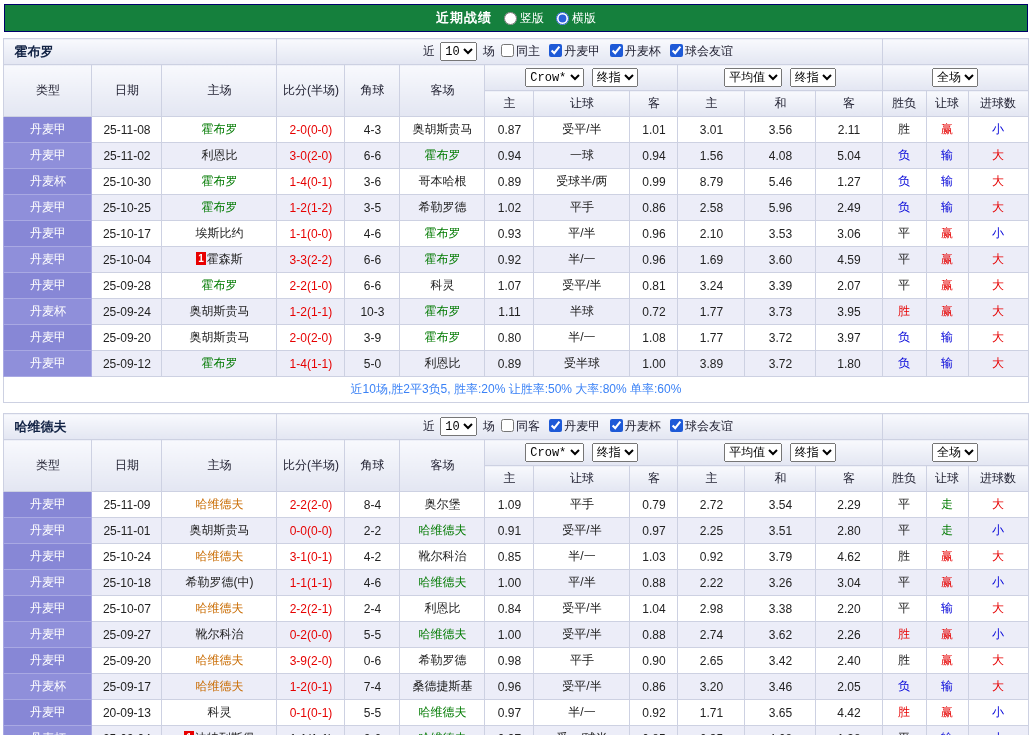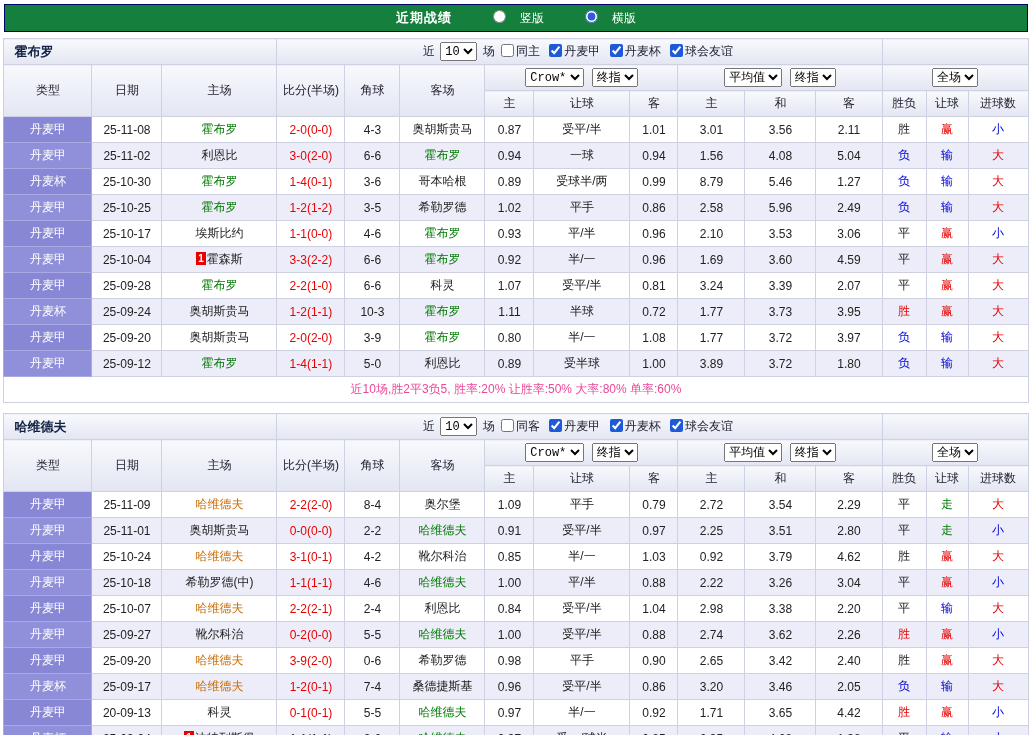--- a/index.html
+++ b/index.html
@@ -1,31 +1,31 @@
 <!DOCTYPE html>
 <html><head>
 <meta charset="utf-8">
 <style>
   html,body{margin:0;padding:0;background:#fff;}
   body{width:1032px;font-family:"Liberation Sans","DejaVu Sans",sans-serif;font-size:12px;color:#222;}
   .topbar{width:1022px;margin:4px auto 6px;background:#15803d;border:1px solid #00006a;color:#fff;height:26px;display:flex;align-items:center;justify-content:center;gap:12px;font-size:13px;}
   .topbar .title{font-weight:bold;letter-spacing:1px;}
-  .topbar label{display:flex;gap:14px;cursor:pointer;font-size:12px;font-weight:normal;margin-left:29px;}
+  .topbar label{display:flex;align-items:center;gap:3px;cursor:pointer;font-size:12px;font-weight:normal;}
   .topbar input{accent-color:#2a5fd9;margin:0;width:13px;height:13px;}
   table.stats{width:1024px;margin:0 auto 10px;border-collapse:collapse;table-layout:fixed;border:1px solid #8f96b8;}
   .stats th,.stats td{border:1px solid #cdd1e2;text-align:center;padding:0 1px;height:25px;overflow:hidden;white-space:nowrap;font-weight:normal;}
   .stats thead th{background:linear-gradient(#f8f9fd,#e3e6f2);color:#223;}
   .stats .teamname{text-align:left;padding-left:10px;font-weight:bold;font-size:13px;color:#112244;}
   .stats .filters label{margin:0 3px;cursor:pointer;}
   .stats input[type=checkbox]{accent-color:#1e5ad7;vertical-align:-2px;margin:0 2px 0 0;width:13px;height:13px;}
   .stats select{font-size:12px;height:19px;margin:0 2px;font-family:Liberation Mono, monospace;}
   .stats td.type-cell{background:#8787d6;color:#fff;border-color:#a9a9e3;}
   tr.alt td{background:#ecedf8;}
   tr.alt td.type-cell{background:#8f8fda;}
-  tfoot td{color:#ec4899;height:24px;background:#fff;}
+  tfoot td{color:#3b82f6;height:24px;background:#fff;}
   .c-red{color:#e60000}.c-blue{color:#0000d8}.c-green{color:#007a00}.c-orange{color:#c96b00}.c-black{color:#222}
   .badge{display:inline-block;background:#e80000;color:#fff;font-size:10px;line-height:13px;height:13px;padding:0 2px;margin-right:1px;vertical-align:1px;font-weight:bold;}
 </style>
 </head>
 <body>
 
 <div class="topbar">
   <span class="title">近期战绩</span>
   <label>
     <input type="radio" name="layout" style="">

